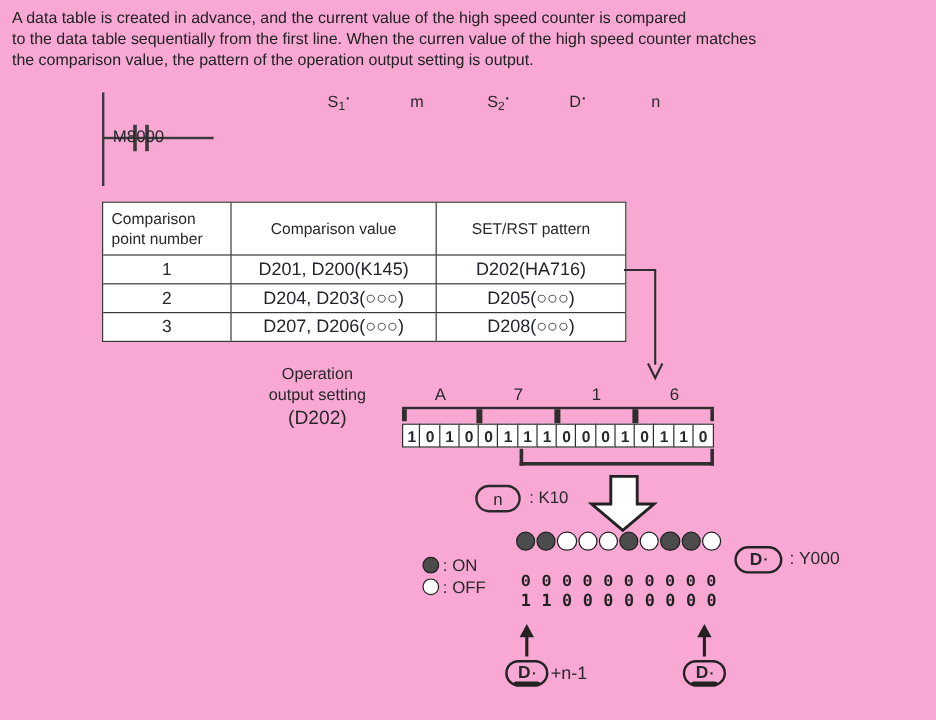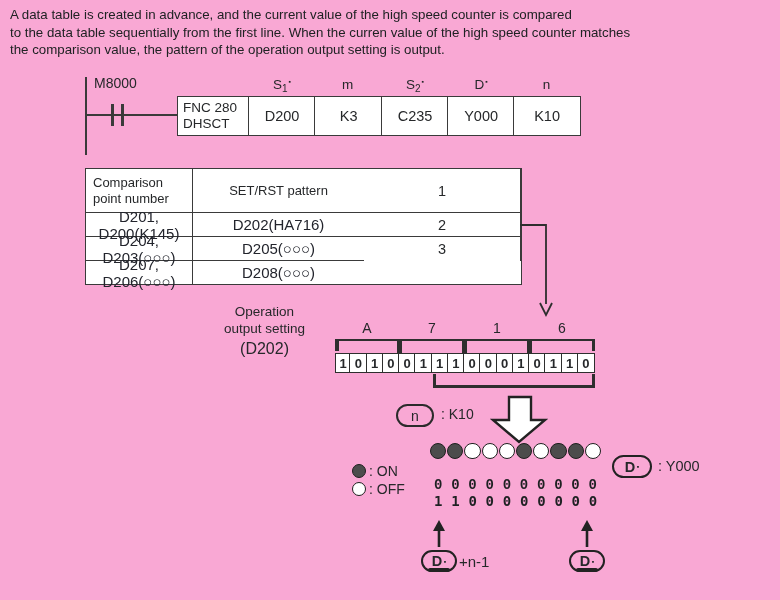--- a/index.html
+++ b/index.html
@@ -8,21 +8,21 @@
   .abs{position:absolute;}
   .pre{white-space:pre-line;}
 
   
   .intro{left:10px;top:6px;font-size:13.3px;line-height:17.5px;color:#202224;}
 
   
   .rail{left:85px;top:77px;width:2px;height:78px;background:#3a3a3a;}
   .wire{left:85px;top:114px;width:93px;height:2px;background:#3a3a3a;}
   .cbar{top:104px;width:2.6px;height:22px;background:#3a3a3a;}
-  .m8000{left:94px;top:75px;font-size:14px;}
+  .m8000{left:94px;top:105px;font-size:14px;}
   .opnd{top:77px;transform:translateX(-50%);font-size:13.5px;}
   .opsub{font-size:10px;vertical-align:-3px;}
   .opdot{font-size:7px;vertical-align:5px;margin-left:1px;}
   .iblock{left:177px;top:96px;display:flex;height:40px;}
   .icell{box-sizing:border-box;border:1.8px solid #3a3a3a;background:#fff;display:flex;
          align-items:center;justify-content:center;font-size:14.5px;margin-left:-1.8px;}
   .icell.first{margin-left:0;flex-direction:column;align-items:flex-start;
                padding-left:5px;font-size:13.5px;line-height:16px;justify-content:center;}
 
   
@@ -94,35 +94,25 @@
   <div class="abs cbar" style="left:111px;"></div>
   <div class="abs cbar" style="left:121px;"></div>
   <div class="abs m8000">M8000</div>
 
   <span class="abs opnd" style="left:282px;"><span>S</span><span class="opsub">1</span><span class="opdot">▪</span></span>
   <span class="abs opnd" style="left:348px;"><span>m</span><span class="opsub"></span><span class="opdot"></span></span>
   <span class="abs opnd" style="left:415px;"><span>S</span><span class="opsub">2</span><span class="opdot">▪</span></span>
   <span class="abs opnd" style="left:481px;"><span>D</span><span class="opsub"></span><span class="opdot">▪</span></span>
   <span class="abs opnd" style="left:547px;"><span>n</span><span class="opsub"></span><span class="opdot"></span></span>
 
-  <div class="abs iblock">
-    <div class="icell first" style="width:73px;">
-      <span>FNC 280</span>
-      <span>DHSCT</span>
-    </div>
-    <div class="icell" style="width:67.8px;">D200</div>
-    <div class="icell" style="width:68.8px;">K3</div>
-    <div class="icell" style="width:67.8px;">C235</div>
-    <div class="icell" style="width:67.8px;">Y000</div>
-    <div class="icell" style="width:67.8px;">K10</div>
-  </div>
 
   <div class="abs cmp-table">
     <div class="tc th th0 pre">Comparison
 point number</div>
+    <div class="tc th">Comparison value</div>
     <div class="tc th lc">SET/RST pattern</div>
 
     <div class="tc tnum">1</div>
     <div class="tc tval">D201, D200(K145)</div>
     <div class="tc tval lc">D202(HA716)</div>
 
     <div class="tc tnum">2</div>
     <div class="tc tval">D204, D203(○○○)</div>
     <div class="tc tval lc">D205(○○○)</div>
 

